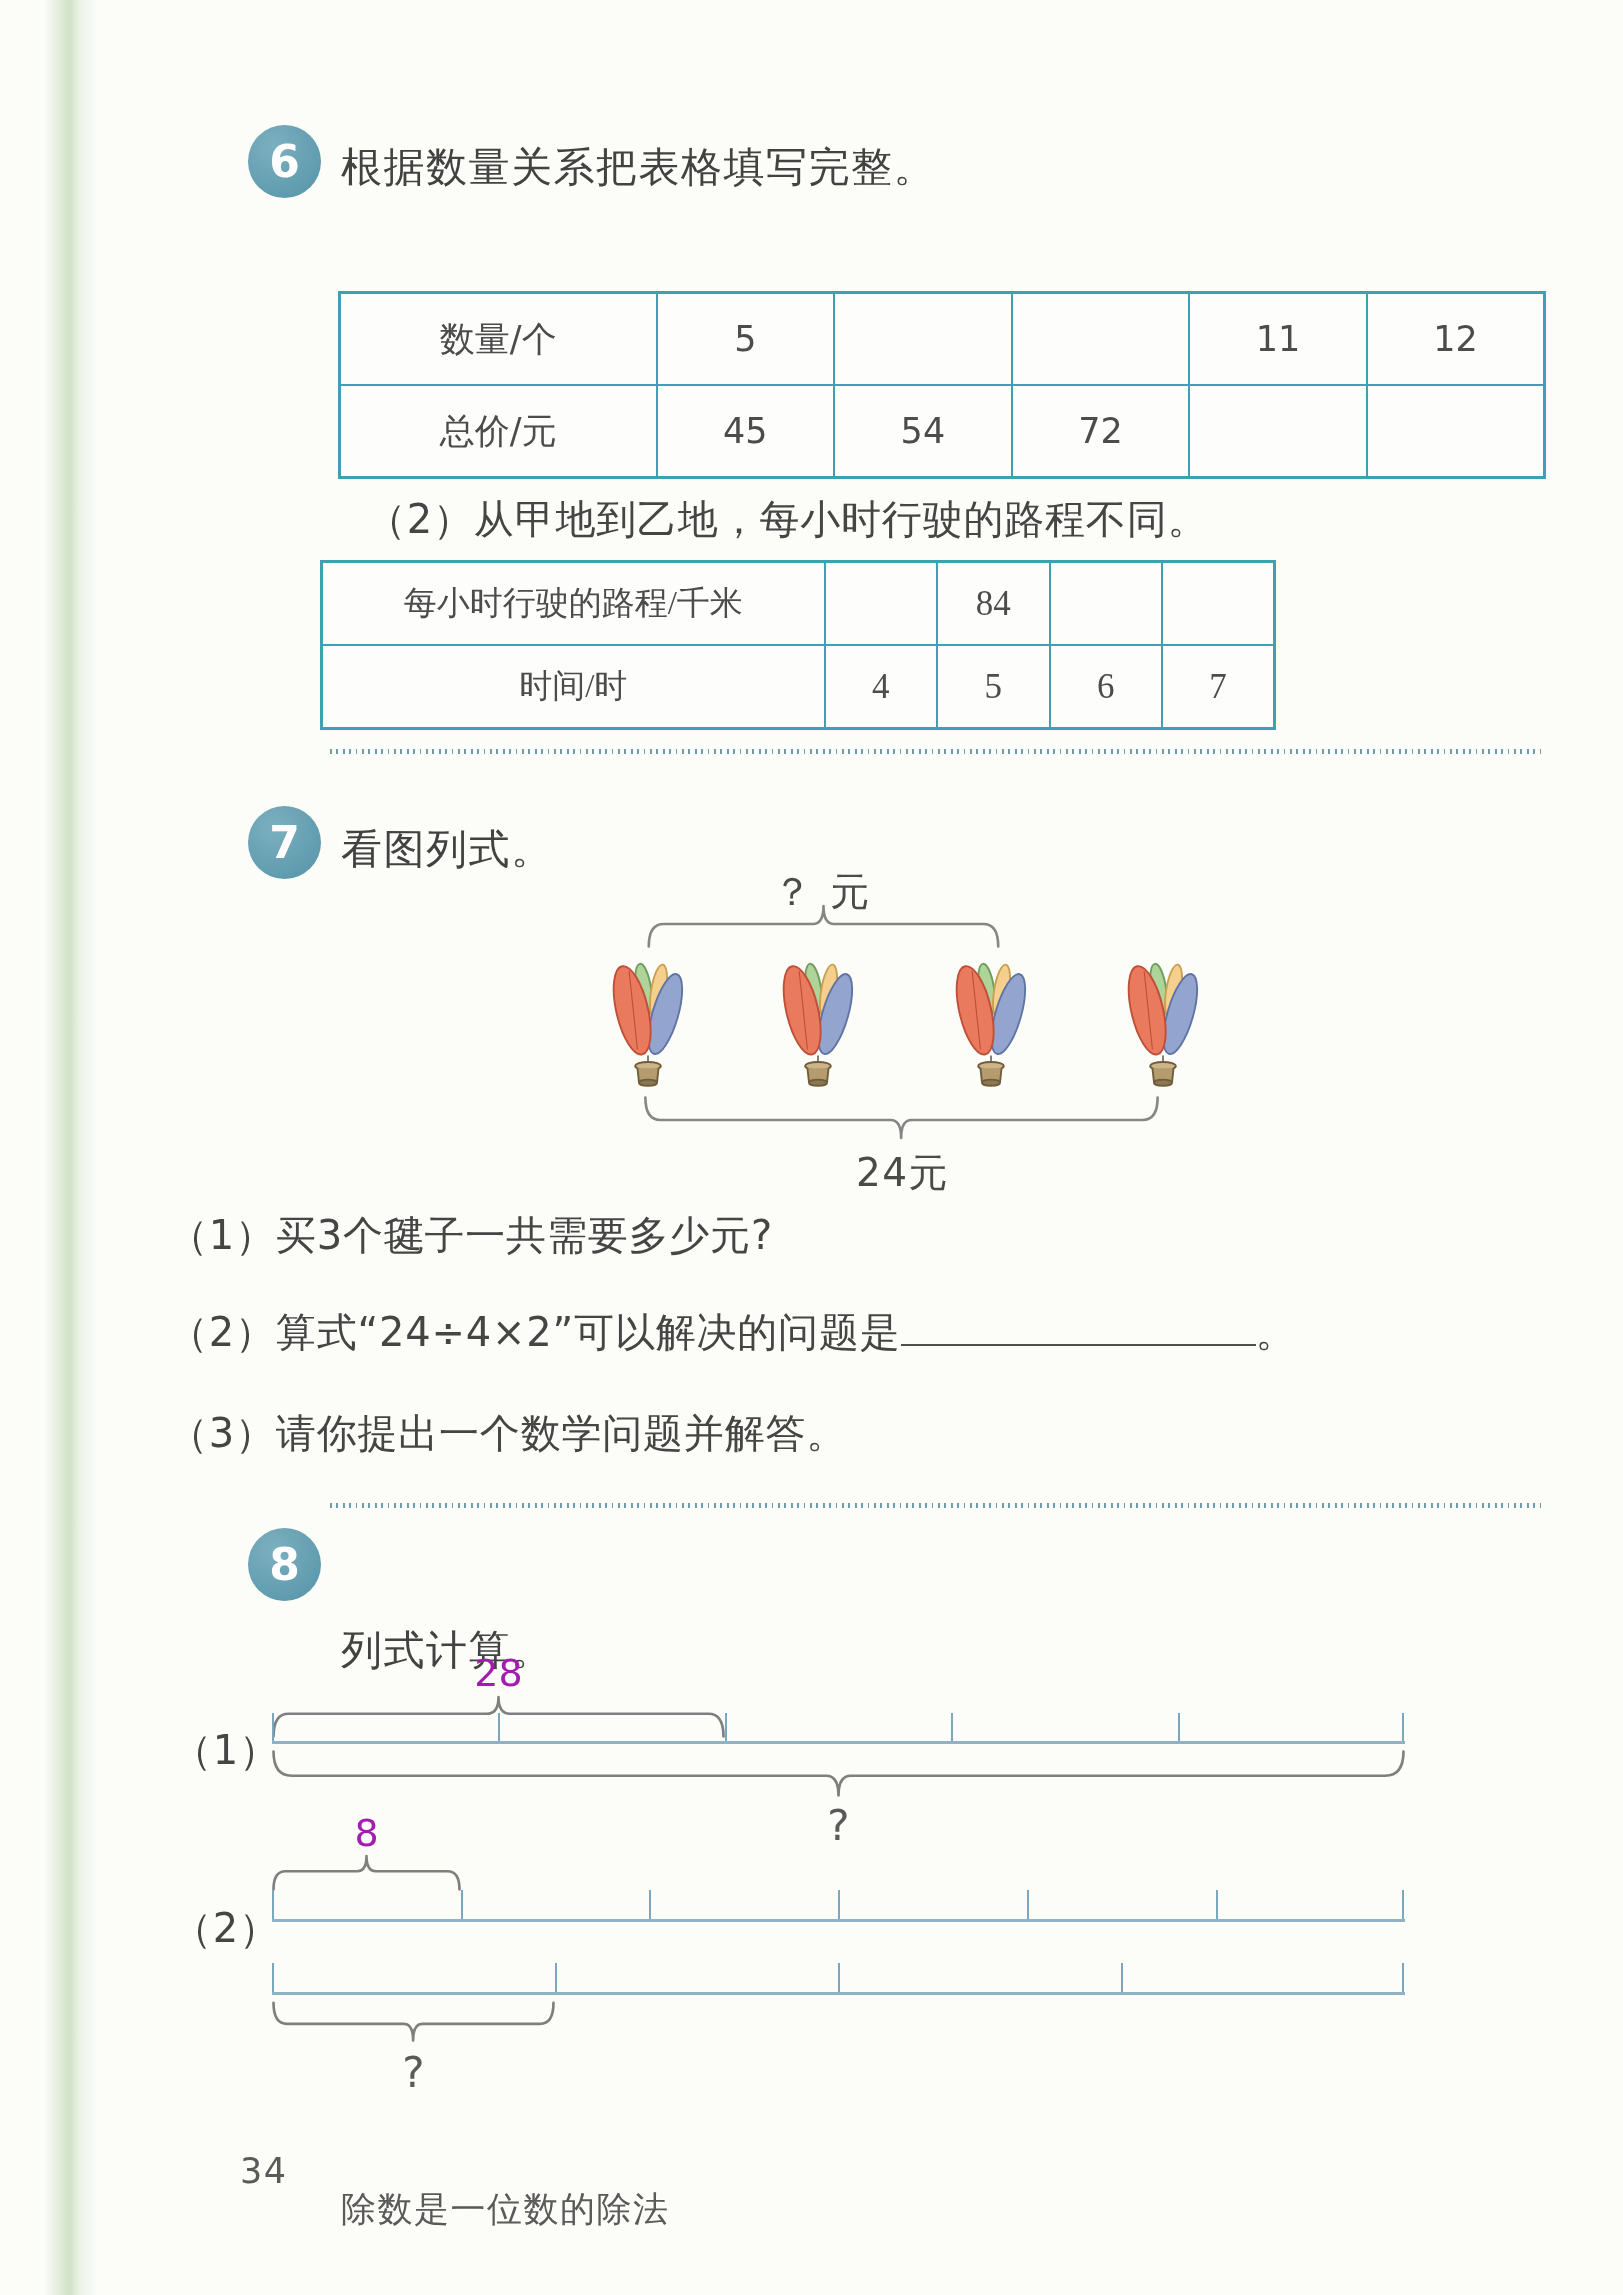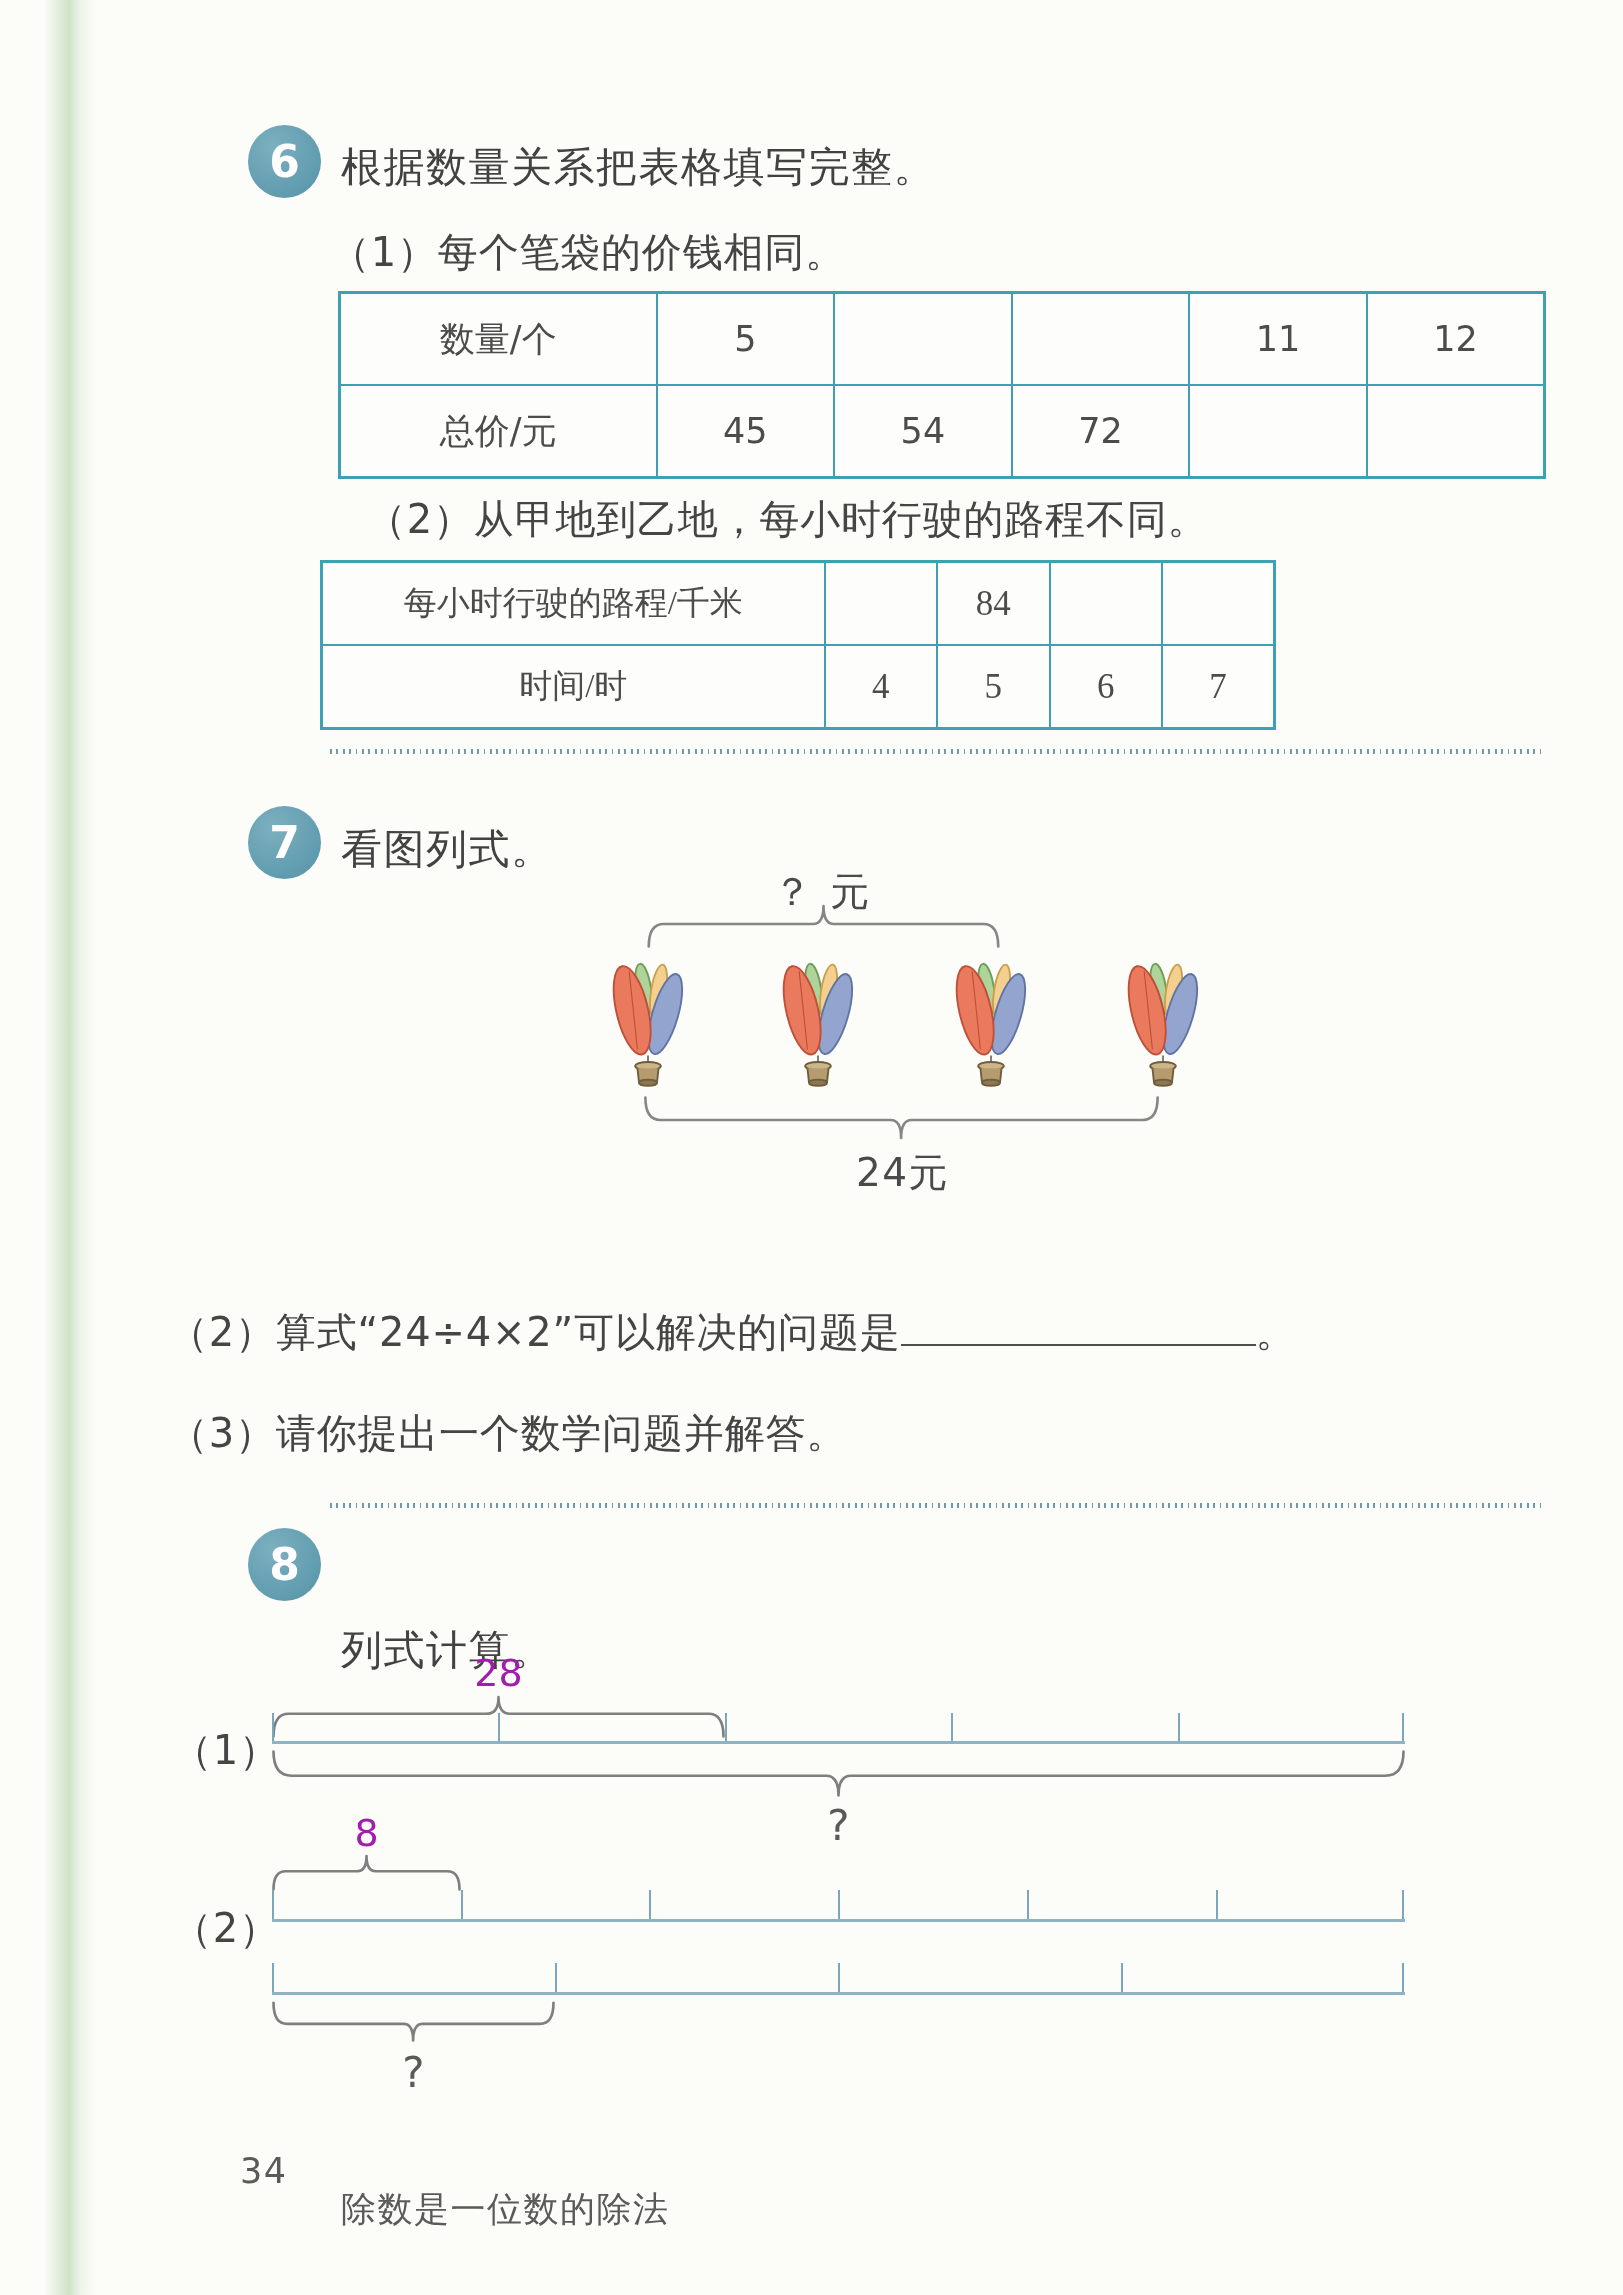--- a/index.html
+++ b/index.html
@@ -38,21 +38,20 @@
 <body>
 
 <div class="page">
   <div class="edge-strip"></div>
 
   <div class="badge" style="left:248px;top:125px;">
     <span>6</span>
   </div>
   <div class="h-title" style="left:341px;top:140px;">根据数量关系把表格填写完整。</div>
 
-  <div class="sub-label" style="left:330px;top:225px;">（1）每个笔袋的价钱相同。</div>
 
   <table class="ptable t1" style="left:338px;top:291px;width:1208px;">
     <colgroup>
         <col style="width:317px;">
         <col>
         <col>
         <col>
         <col>
         <col>
       </colgroup>
@@ -168,20 +167,21 @@
       <path d="M56,157 L58,175 Q70,181 82,175 L84,157" fill="#b59c6f" stroke="#6f5d3c"></path>
       <ellipse cx="70" cy="176" rx="12" ry="4" fill="#8d7752" stroke="#6f5d3c"></ellipse>
     </g>
   </svg>
 
   <svg class="brace" style="left:642px;top:1096px;" width="519" height="45" viewBox="0 0 687 60">
     <path d="M2,2 Q2,32 22,32 L329,32 Q343,32 343,56 Q343,32 357,32 L665,32 Q685,32 685,2"></path>
   </svg>
   <div class="fig-label" style="left:793px;top:1146px;width:219px;letter-spacing:1.5px;">24元</div>
 
+  <div class="q-line" style="left:168px;top:1208px;">（1）买3个毽子一共需要多少元?</div>
   <div class="q-line" style="left:168px;top:1305px;"><span>（2）算式“24÷4×2”可以解决的问题是</span><span class="blank"></span><span>。</span></div>
   <div class="q-line" style="left:168px;top:1406px;">（3）请你提出一个数学问题并解答。</div>
 
   <div class="divider" style="left:330px;top:1503px;width:1216px;"></div>
 
   <div class="badge" style="left:248px;top:1528px;">
     <span>8</span>
   </div>
   <div class="h-title" style="left:341px;top:1623px;">列式计算。</div>
 

